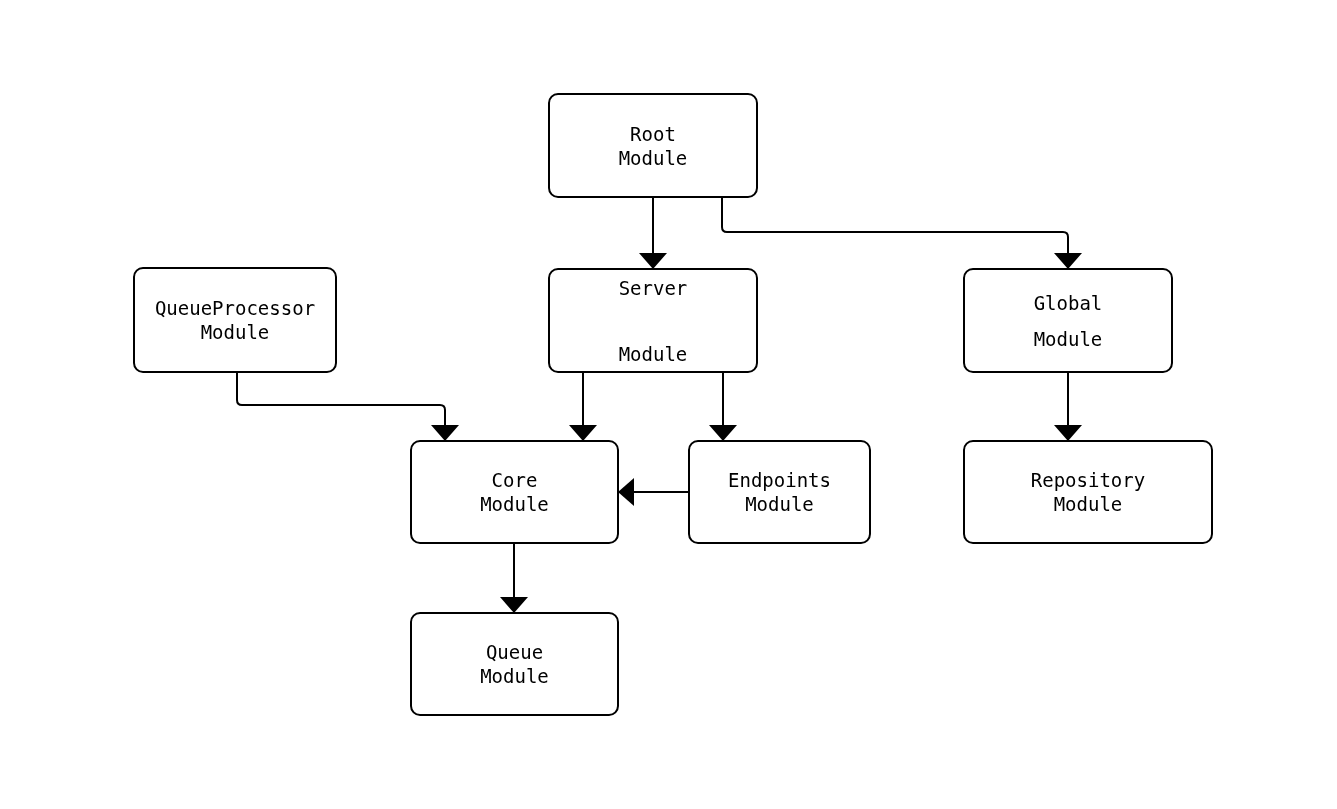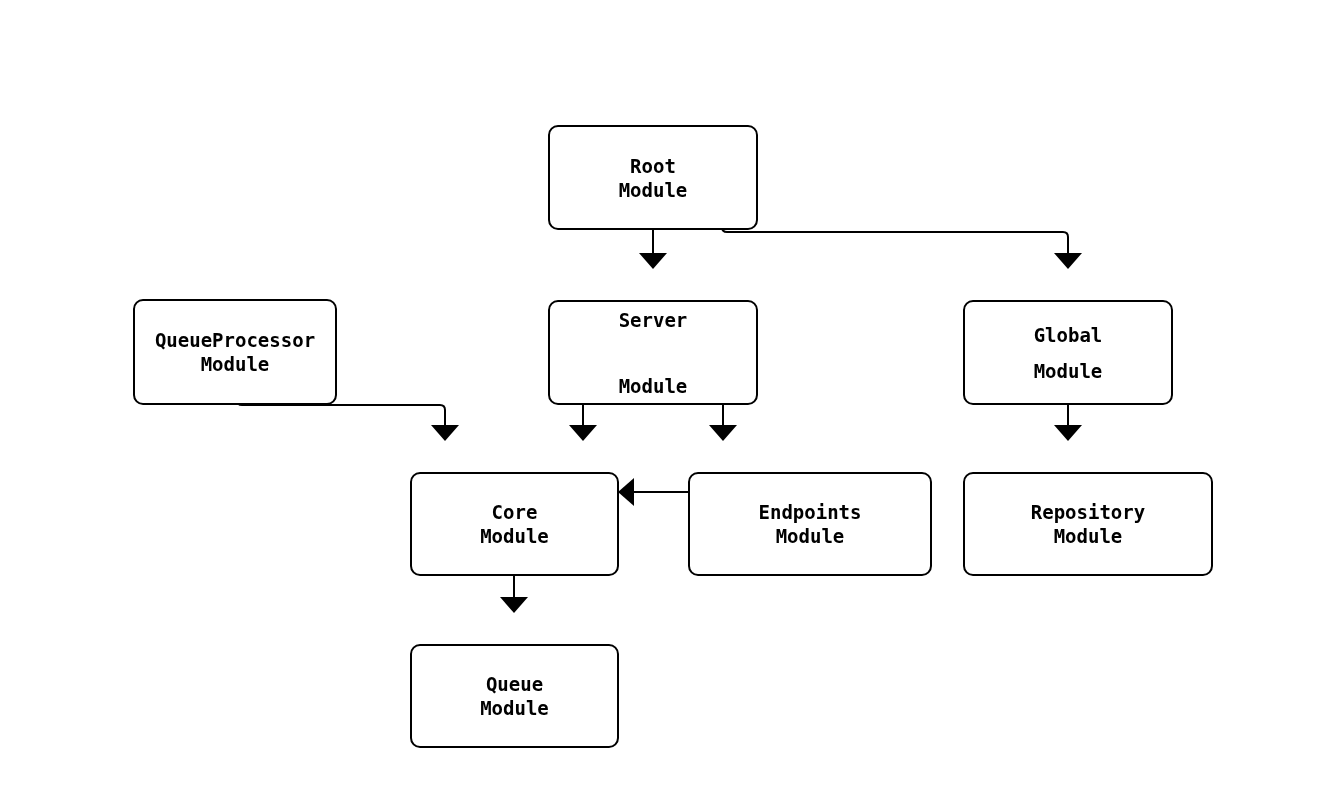--- a/index.html
+++ b/index.html
@@ -37,25 +37,24 @@
   .node {
     position: absolute;
     display: flex;
     flex-direction: column;
     align-items: center;
     justify-content: center;
     background: var(--node-fill);
     border: 2.5px solid var(--node-border);
     border-radius: 10px;
     color: var(--text);
-    font-weight: bold;
+    font-weight: normal;
     font-size: 19px;
     line-height: 24px;
     text-align: center;
-    margin-top: 32px;
   }
   .node span { display: block; white-space: nowrap; }
 </style>
 </head>
 <body>
 
 <div class="canvas">
 
   <svg class="edge-layer" viewBox="0 0 1337 809" xmlns="http://www.w3.org/2000/svg">
     <defs>
@@ -91,21 +90,21 @@
   <div class="node" style="left:963px; top:268px; width:210px; height:105px;gap:12px;">
     <span>Global</span>
     <span>Module</span>
   </div>
 
   <div class="node" style="left:410px; top:440px; width:209px; height:104px;">
     <span>Core</span>
     <span>Module</span>
   </div>
 
-  <div class="node" style="left:688px; top:440px; width:244px; height:104px;">
+  <div class="node" style="left:688px; top:440px; width:183px; height:104px;">
     <span>Endpoints</span>
     <span>Module</span>
   </div>
 
   <div class="node" style="left:963px; top:440px; width:250px; height:104px;">
     <span>Repository</span>
     <span>Module</span>
   </div>
 
   <div class="node" style="left:410px; top:612px; width:209px; height:104px;">

